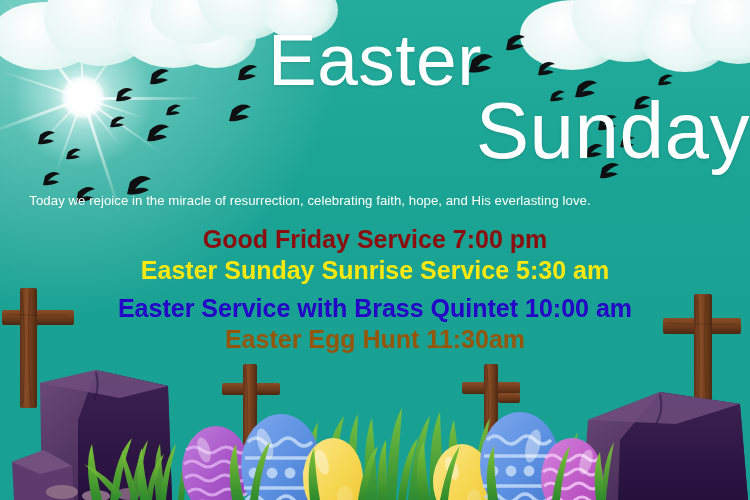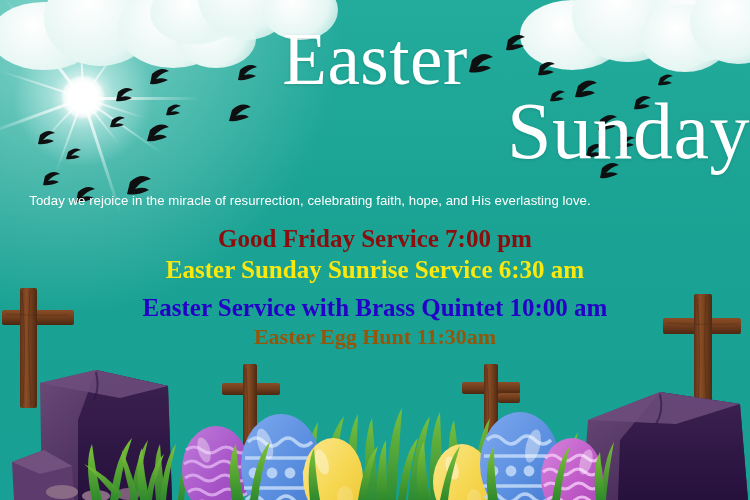--- a/index.html
+++ b/index.html
@@ -45,39 +45,39 @@
   .cloud{position:absolute;filter:blur(.6px);}
   .cloud i{position:absolute;border-radius:50%;background:#eaf8f6;}
   .cloud.soft i{background:radial-gradient(circle at 40% 35%,#ffffff 0%,#e6f6f3 60%,rgba(226,246,243,.55) 100%);}
 
   
   .birds{position:absolute;left:0;top:0;width:750px;height:500px;}
 
   
   .title{
     position:absolute;left:0;top:26px;width:750px;text-align:center;
-    font-family:Liberation Serif, serif;
+    font-family:Liberation Sans, sans-serif;
     color:#ffffff;font-weight:400;line-height:.93;
     letter-spacing:.5px;
     text-shadow:0 1px 3px rgba(0,60,55,.18);
   }
   .title .l1{display:block;font-size:73px;}
   .title .l2{display:block;font-size:80px;text-align:right;}
 
   .subtitle{
     position:absolute;left:0;top:193px;width:620px;text-align:center;
     color:#ffffff;font-size:13.2px;font-weight:400;letter-spacing:.05px;
   }
 
-  .schedule{position:absolute;left:0;top:224px;width:750px;text-align:center;font-family:Liberation Serif, serif;}
+  .schedule{position:absolute;left:0;top:224px;width:750px;text-align:center;}
   .srow{display:block;font-weight:bold;line-height:1.22;white-space:nowrap;}
   .srow.s1{font-size:25px;color:#8b0d0d;}
   .srow.s2{font-size:25px;color:#fbe80e;}
   .srow.s3{font-size:25px;color:#2400c8;margin-top:8px;}
-  .srow.s4{font-size:22px;color:#96560a;}
+  .srow.s4{font-size:25px;color:#96560a;}
 
   
   .scene{position:absolute;left:0;top:0;width:750px;height:500px;}
 </style>
 </head>
 <body>
 
 <div class="poster">
 
   <div class="sky"></div>
@@ -367,18 +367,18 @@
 
   <div class="title">
     <span class="l1">Easter</span>
     <span class="l2">Sunday</span>
   </div>
 
   <div class="subtitle">Today we rejoice in the miracle of resurrection, celebrating faith, hope, and His everlasting love.</div>
 
   <div class="schedule">
     <span class="srow s1">Good Friday Service   7:00 pm</span>
-    <span class="srow s2">Easter Sunday Sunrise Service 6:30 am</span>
+    <span class="srow s2">Easter Sunday Sunrise Service 5:30 am</span>
     <span class="srow s3">Easter Service with Brass Quintet 10:00 am</span>
     <span class="srow s4">Easter Egg Hunt  11:30am</span>
   </div>
 
 </div>
 
 </body></html>

